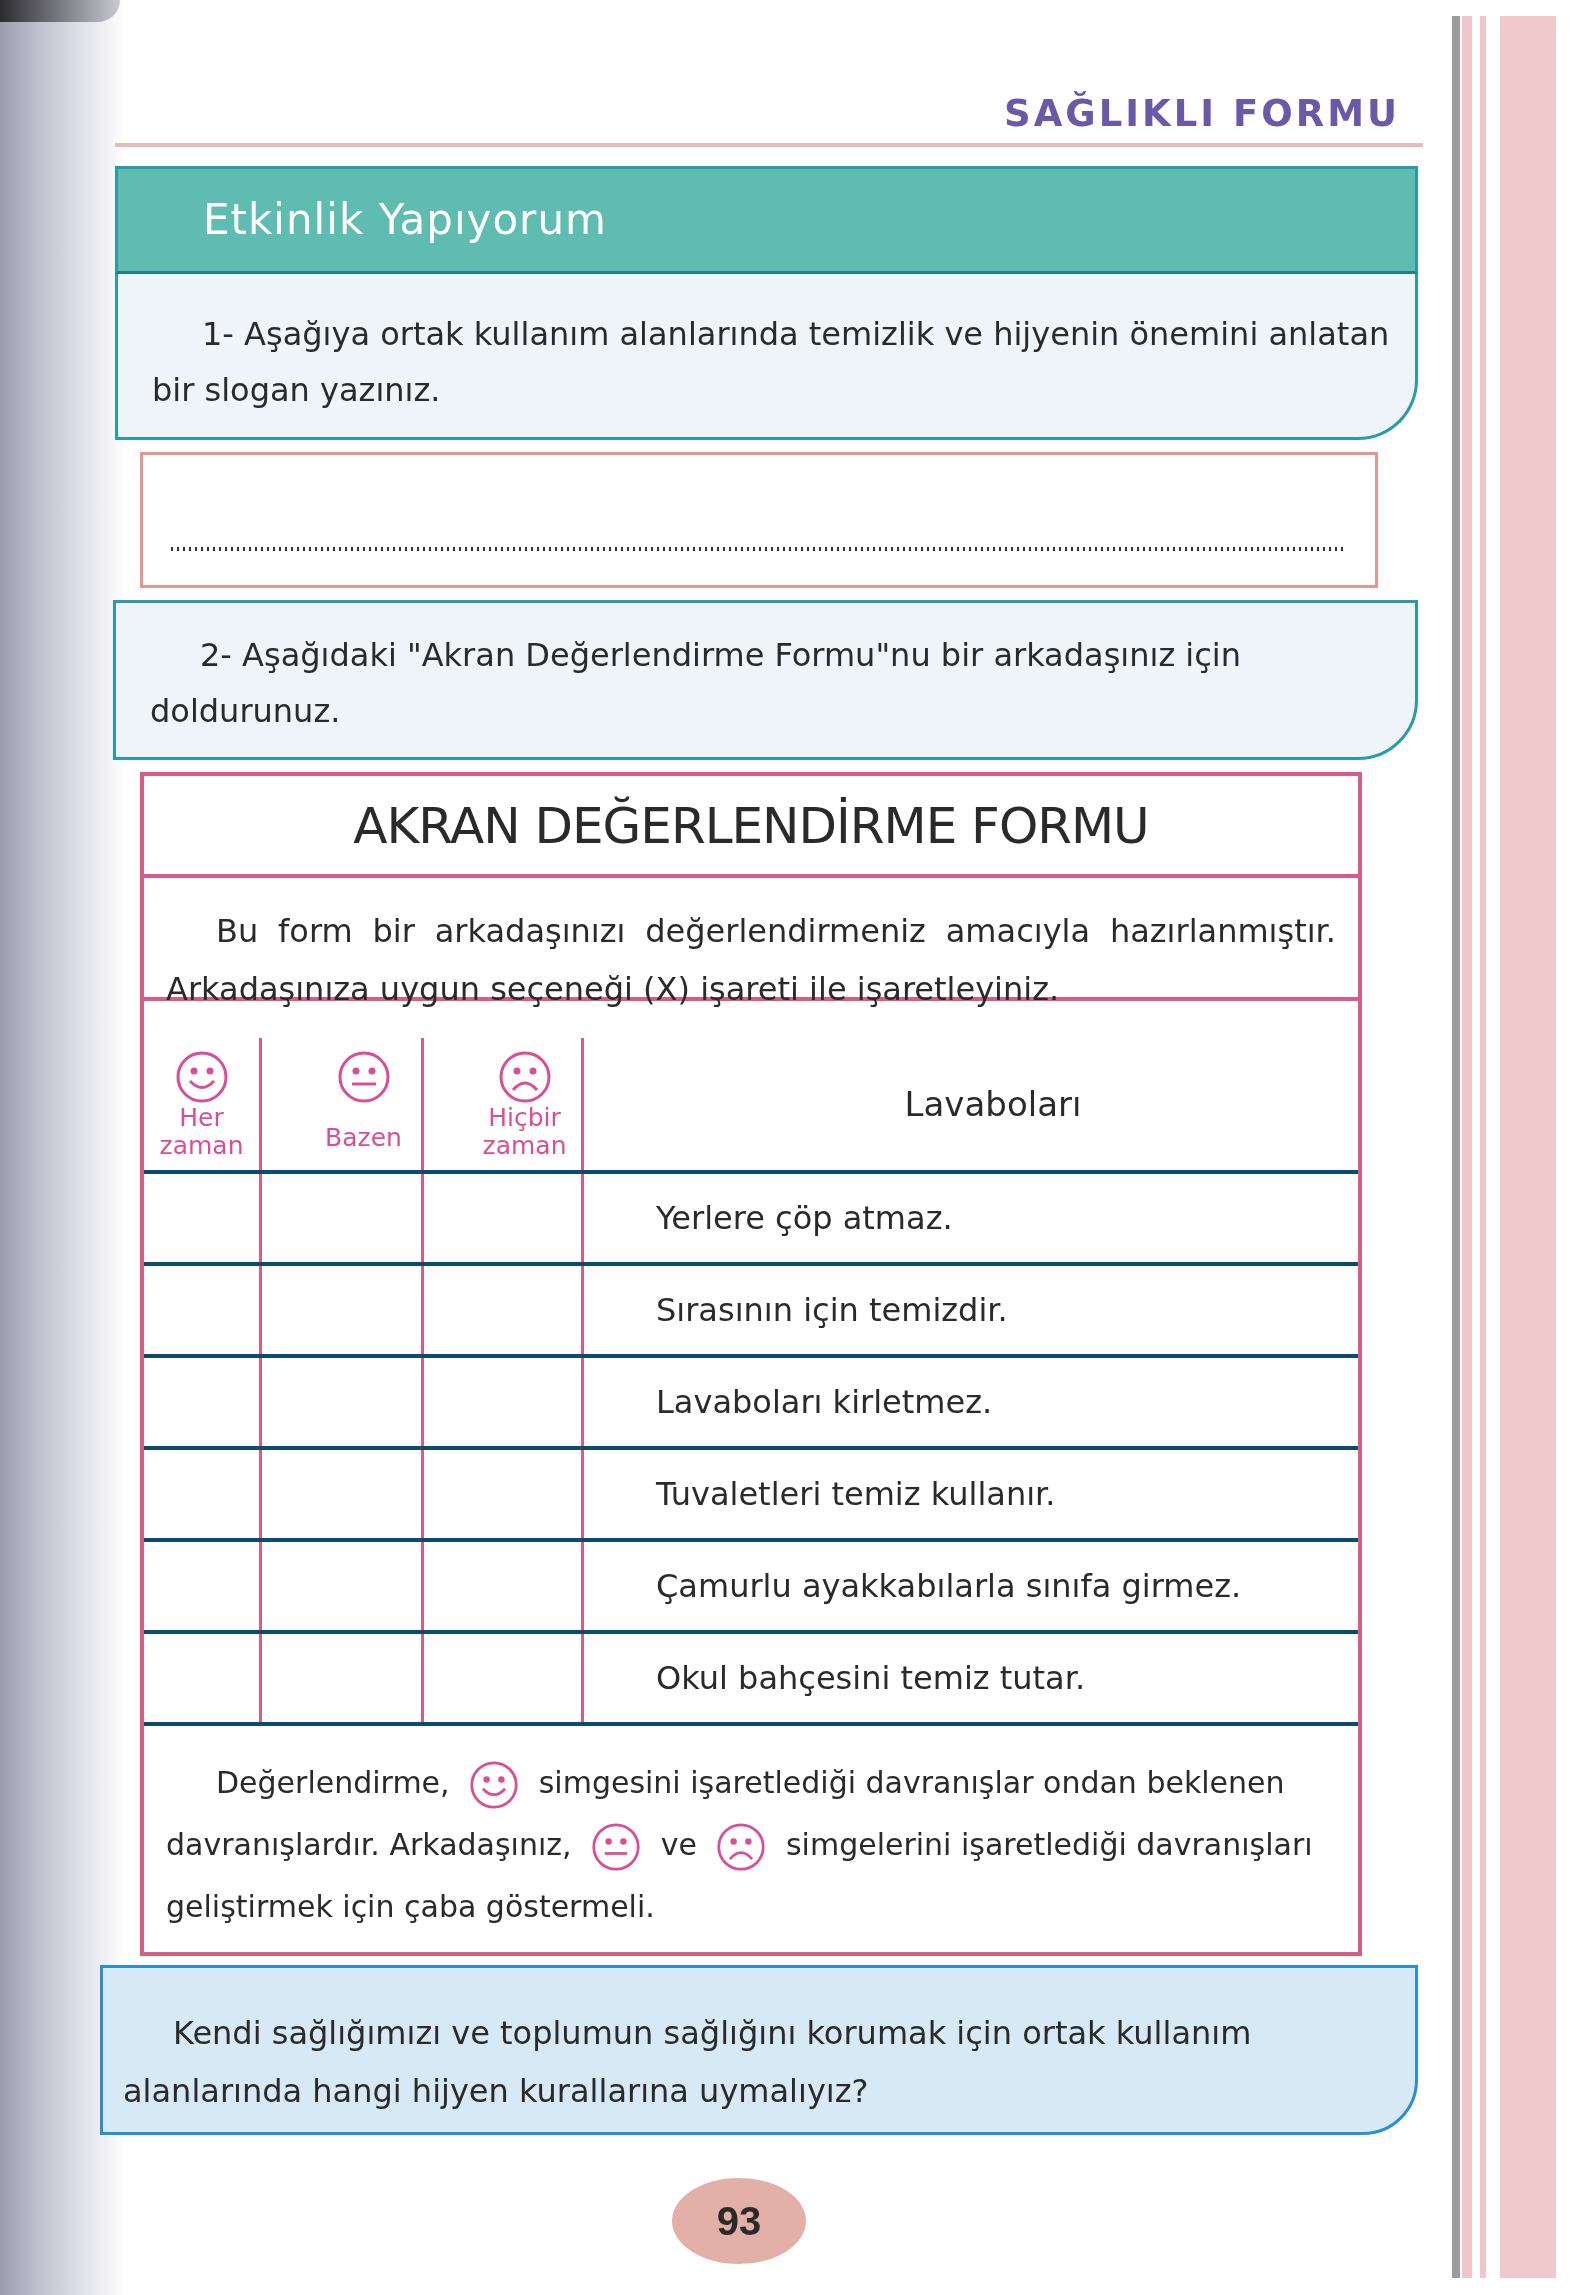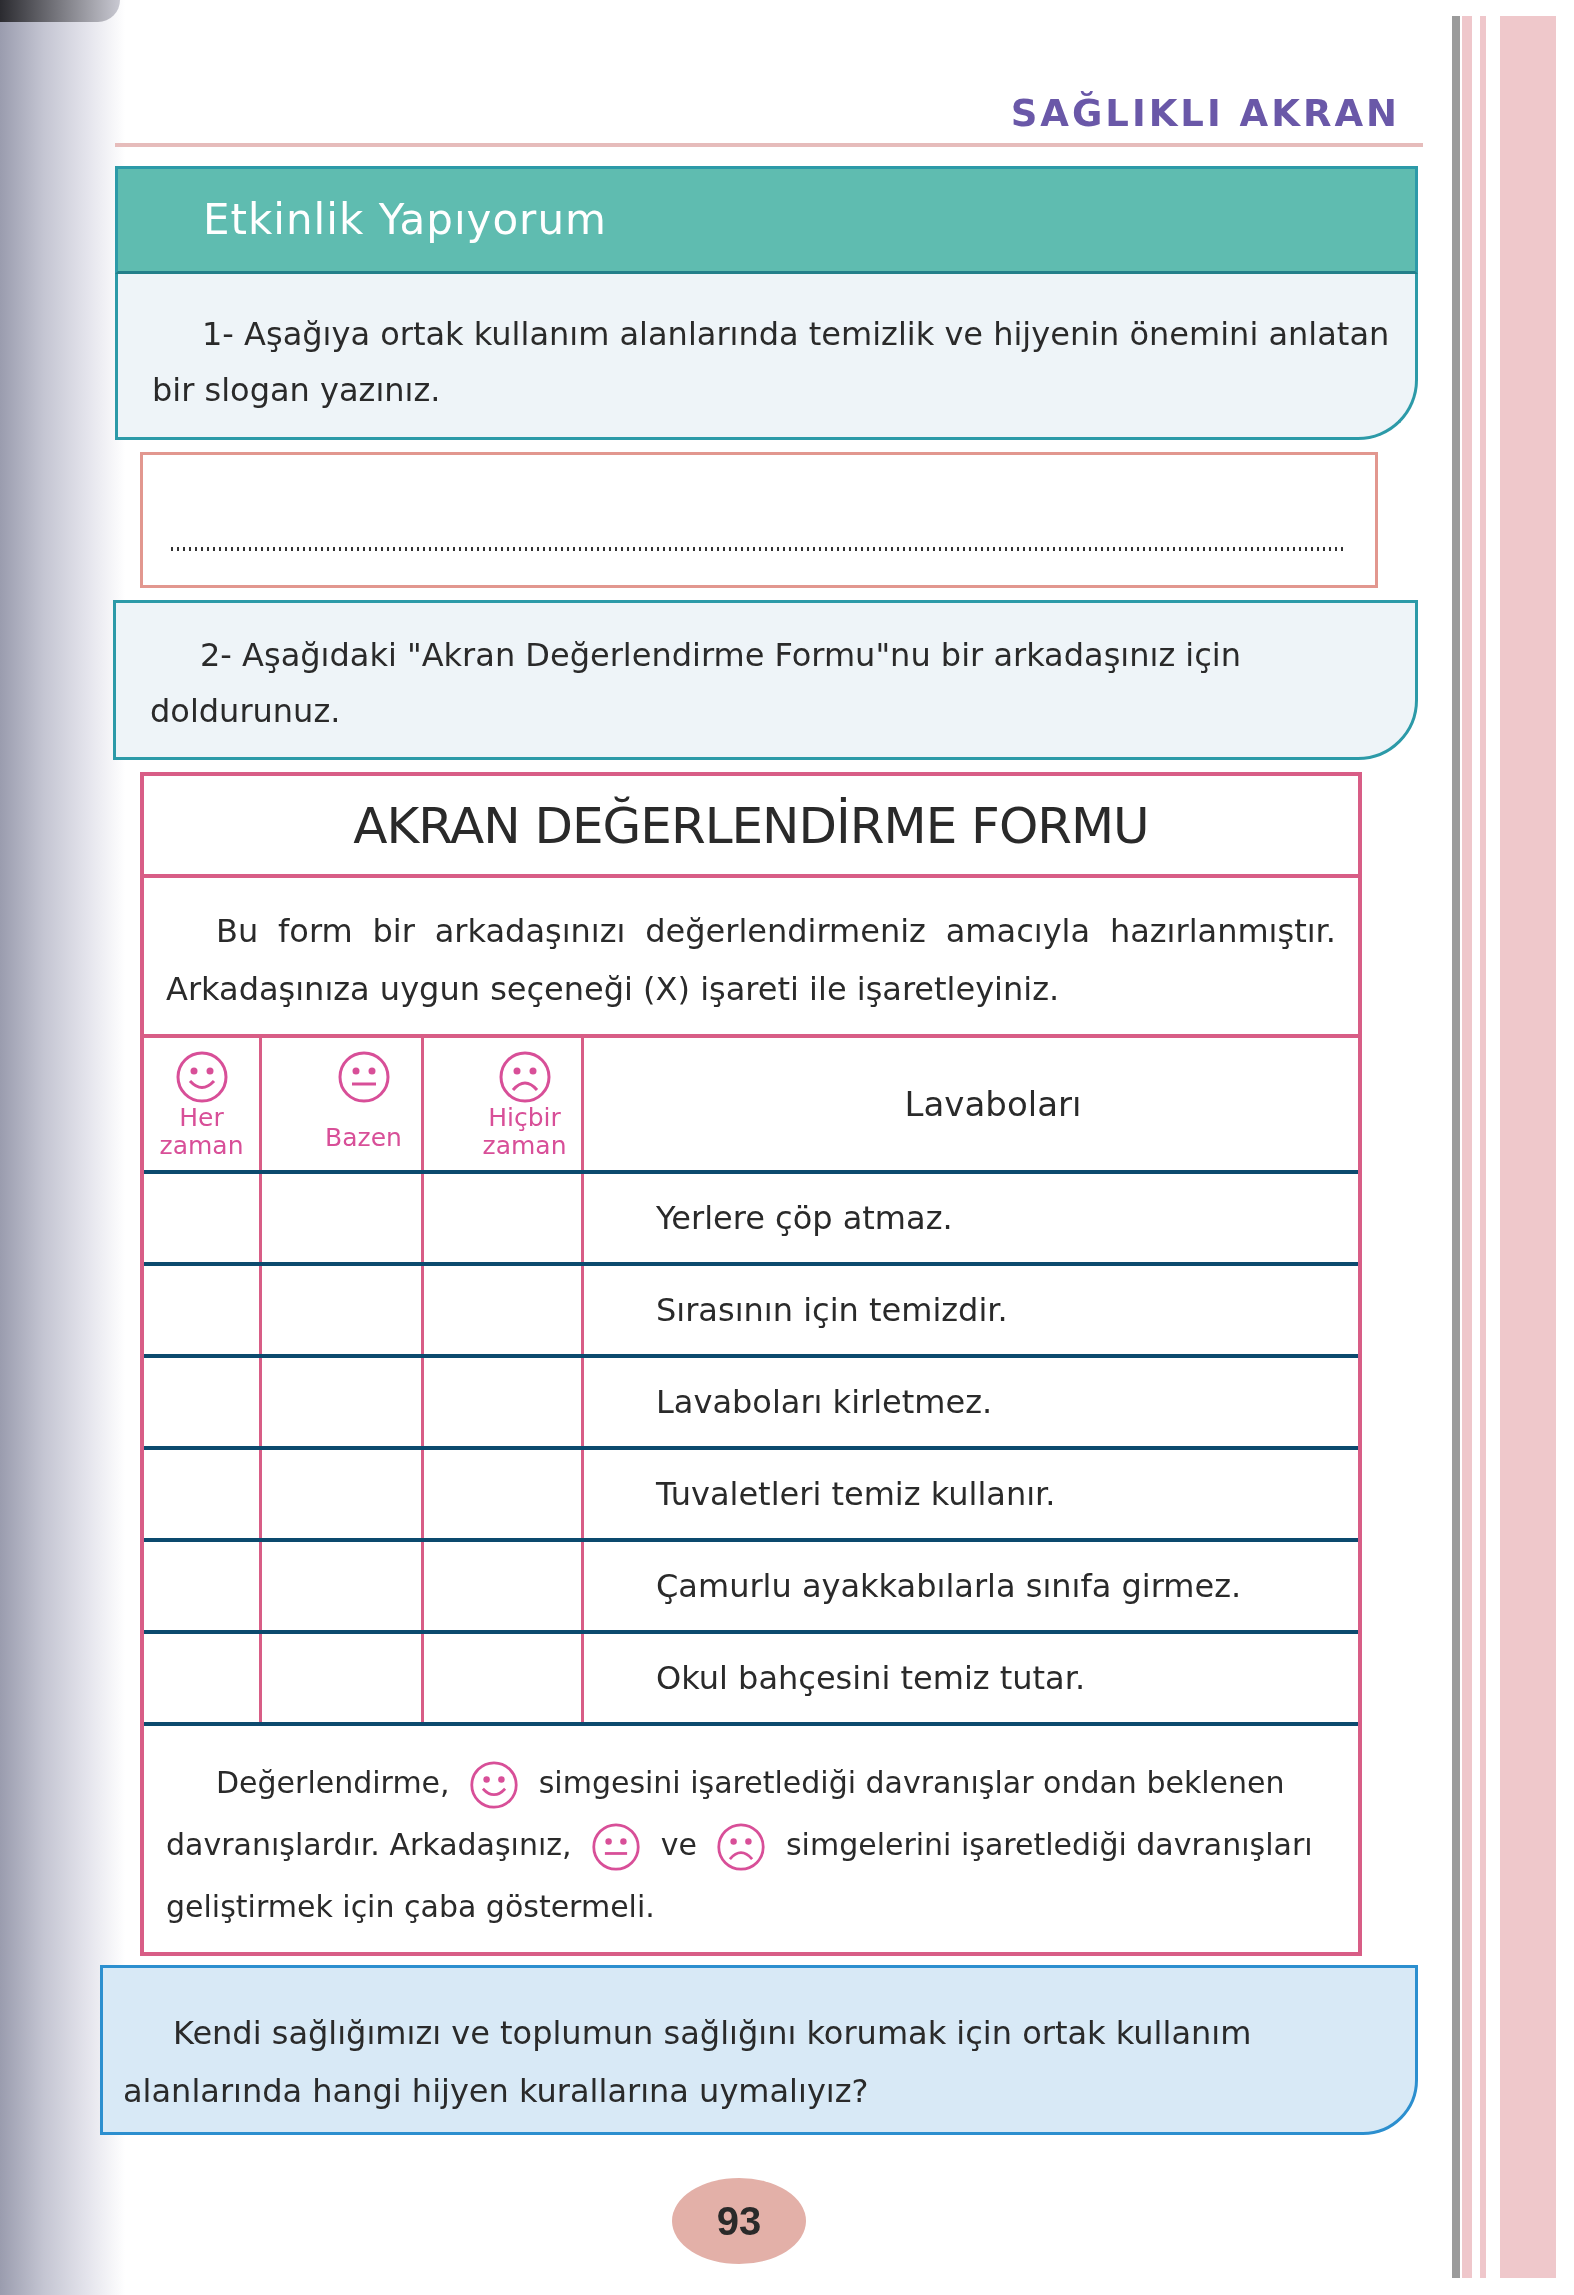--- a/index.html
+++ b/index.html
@@ -72,21 +72,21 @@
   .form {
     position:absolute; left:140px; top:772px; width:1222px; height:1184px;
     border:4px solid #d85d86; box-sizing:border-box; background:#ffffff;
   }
   .form-title {
     position:absolute; left:0; top:0; width:100%; height:102px; box-sizing:border-box;
     border-bottom:4px solid #d85d86; text-align:center;
     font-size:50px; line-height:100px; color:#2a2a2a; letter-spacing:-1px;
   }
   .form-intro {
-    position:absolute; left:0; top:102px; width:100%; height:160px; box-sizing:border-box;
+    position:absolute; left:0; top:102px; width:100%; height:123px; box-sizing:border-box;
     border-bottom:4px solid #d85d86; padding:24px 22px 0 22px;
     font-size:32px; line-height:58px; text-align:justify; color:#2a2a2a;
   }
   .grid {
     position:absolute; left:0; top:262px; width:100%;
   }
   .grid-row { display:flex; height:92px; border-bottom:4px solid #0c4a6e; box-sizing:border-box;gap:44px; }
   .grid-row.head { height:136px; }
   .cell { box-sizing:border-box; border-right:3px solid #d85d86; position:relative; }
   .c1 { width:118px; } .c2 { width:118px; } .c3 { width:116px; }
@@ -121,21 +121,21 @@
 </head>
 <body>
 
 <div class="binding"></div>
 <div class="binding-dark"></div>
 <div class="edge-shadow"></div>
 <div class="stripe1"></div>
 <div class="stripe2"></div>
 <div class="stripe3"></div>
 
-<div class="header-title">SAĞLIKLI AKRAN</div>
+<div class="header-title">SAĞLIKLI FORMU</div>
 <div class="header-rule"></div>
 
 <div class="banner">
   <div class="banner-title">Etkinlik Yapıyorum</div>
 </div>
 
 <div class="q-box q1">
   <div class="q-text"><span class="indent"></span><span>1- Aşağıya ortak kullanım alanlarında temizlik ve hijyenin önemini anlatan bir slogan yazınız.</span></div>
 </div>
 

